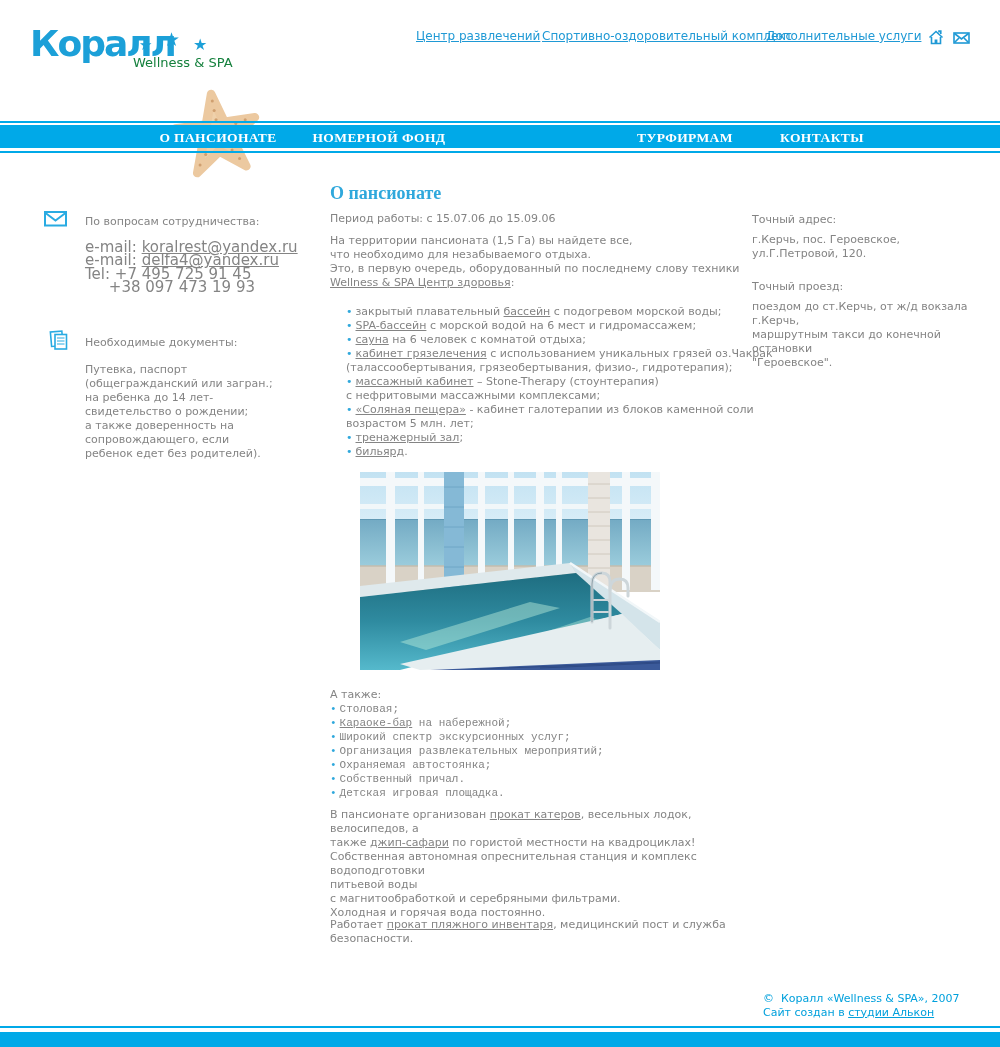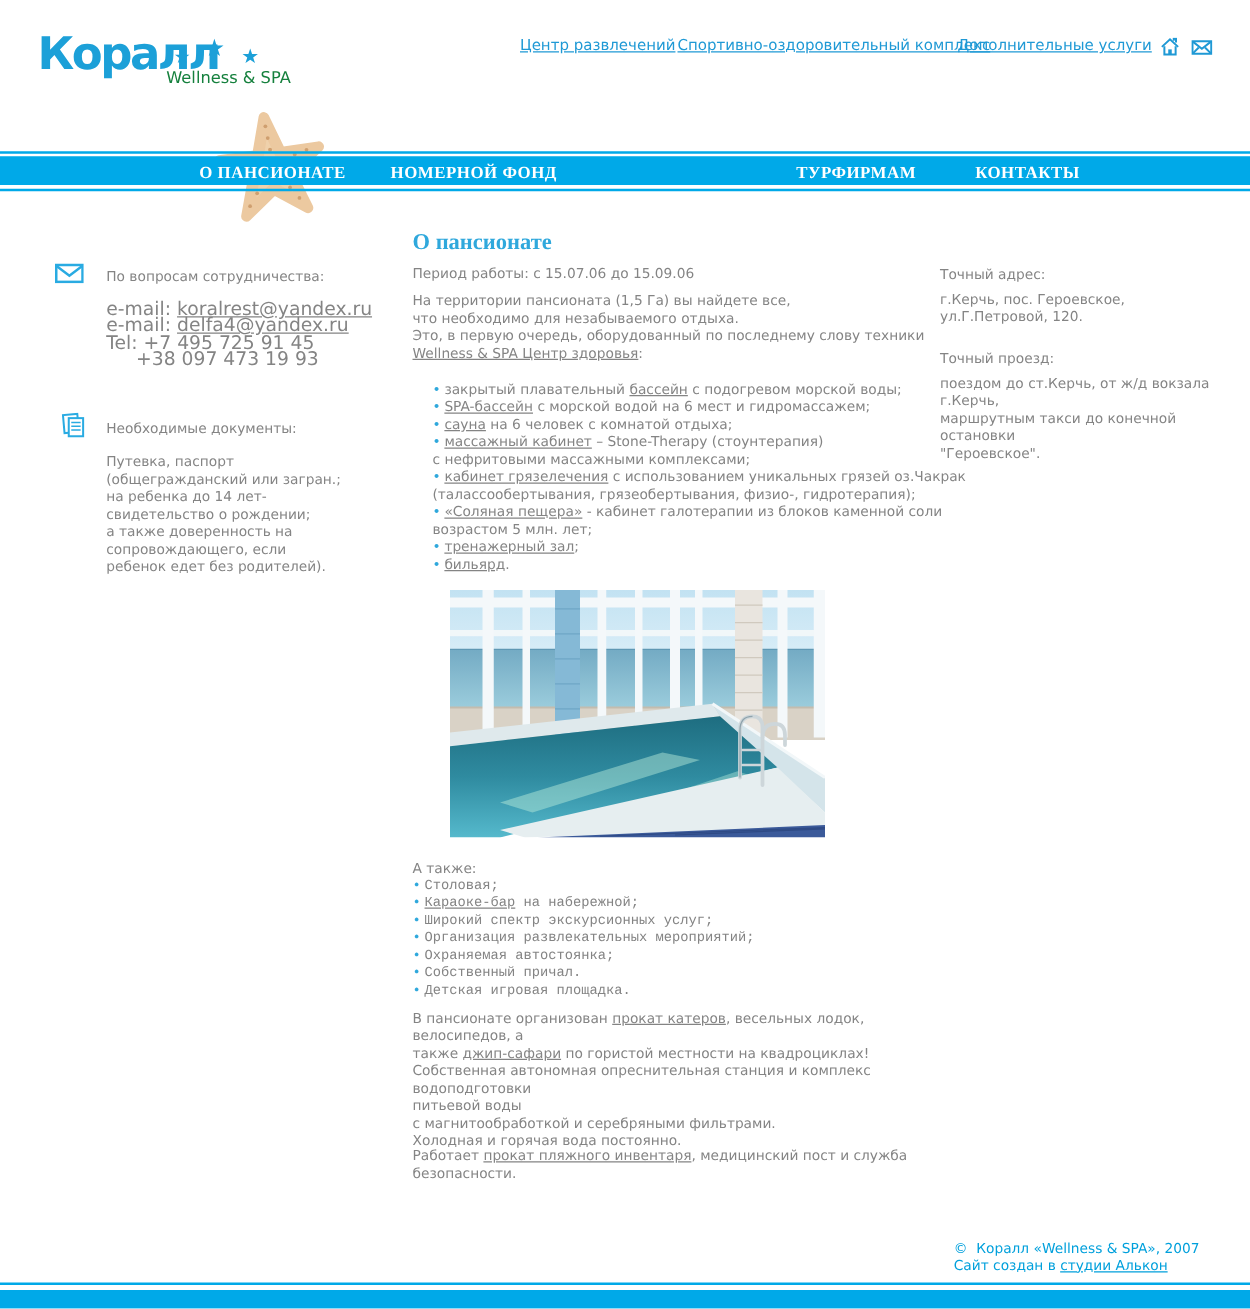--- a/index.html
+++ b/index.html
@@ -157,24 +157,24 @@
 
   <div class="abs body-text pre" style="left:330px;top:234px;width:430px;"><span>На территории пансионата (1,5 Га) вы найдете все,
 что необходимо для незабываемого отдыха.
 Это, в первую очередь, оборудованный по последнему слову техники
 </span><a class="glink">Wellness &amp; SPA Центр здоровья</a><span>:</span></div>
 
   <div class="abs body-text" style="left:346px;top:305px;width:440px;">
     <div class="pre"><span class="blt">•</span><span>закрытый плавательный </span><a class="glink">бассейн</a><span> с подогревом морской воды;</span></div>
     <div class="pre"><span class="blt">•</span><span></span><a class="glink">SPA-бассейн</a><span> с морской водой на 6 мест и гидромассажем;</span></div>
     <div class="pre"><span class="blt">•</span><span></span><a class="glink">сауна</a><span> на 6 человек с комнатой отдыха;</span></div>
+    <div class="pre"><span class="blt">•</span><span></span><a class="glink">кабинет грязелечения</a><span> с использованием уникальных грязей оз.Чакрак
+(талассообертывания, грязеобертывания, физио-, гидротерапия);</span></div>
     <div class="pre"><span class="blt">•</span><span></span><a class="glink">массажный кабинет</a><span> – Stone-Therapy (стоунтерапия)
 с нефритовыми массажными комплексами;</span></div>
-    <div class="pre"><span class="blt">•</span><span></span><a class="glink">кабинет грязелечения</a><span> с использованием уникальных грязей оз.Чакрак
-(талассообертывания, грязеобертывания, физио-, гидротерапия);</span></div>
     <div class="pre"><span class="blt">•</span><span></span><a class="glink">«Соляная пещера»</a><span> - кабинет галотерапии из блоков каменной соли
 возрастом 5 млн. лет;</span></div>
     <div class="pre"><span class="blt">•</span><span></span><a class="glink">тренажерный зал</a><span>;</span></div>
     <div class="pre"><span class="blt">•</span><span></span><a class="glink">бильярд</a><span>.</span></div>
   </div>
 
   <div class="abs photo">
     <svg width="300" height="198" viewBox="0 0 300 198">
       <defs>
         <linearGradient id="sky" x1="0" y1="0" x2="0" y2="1">

